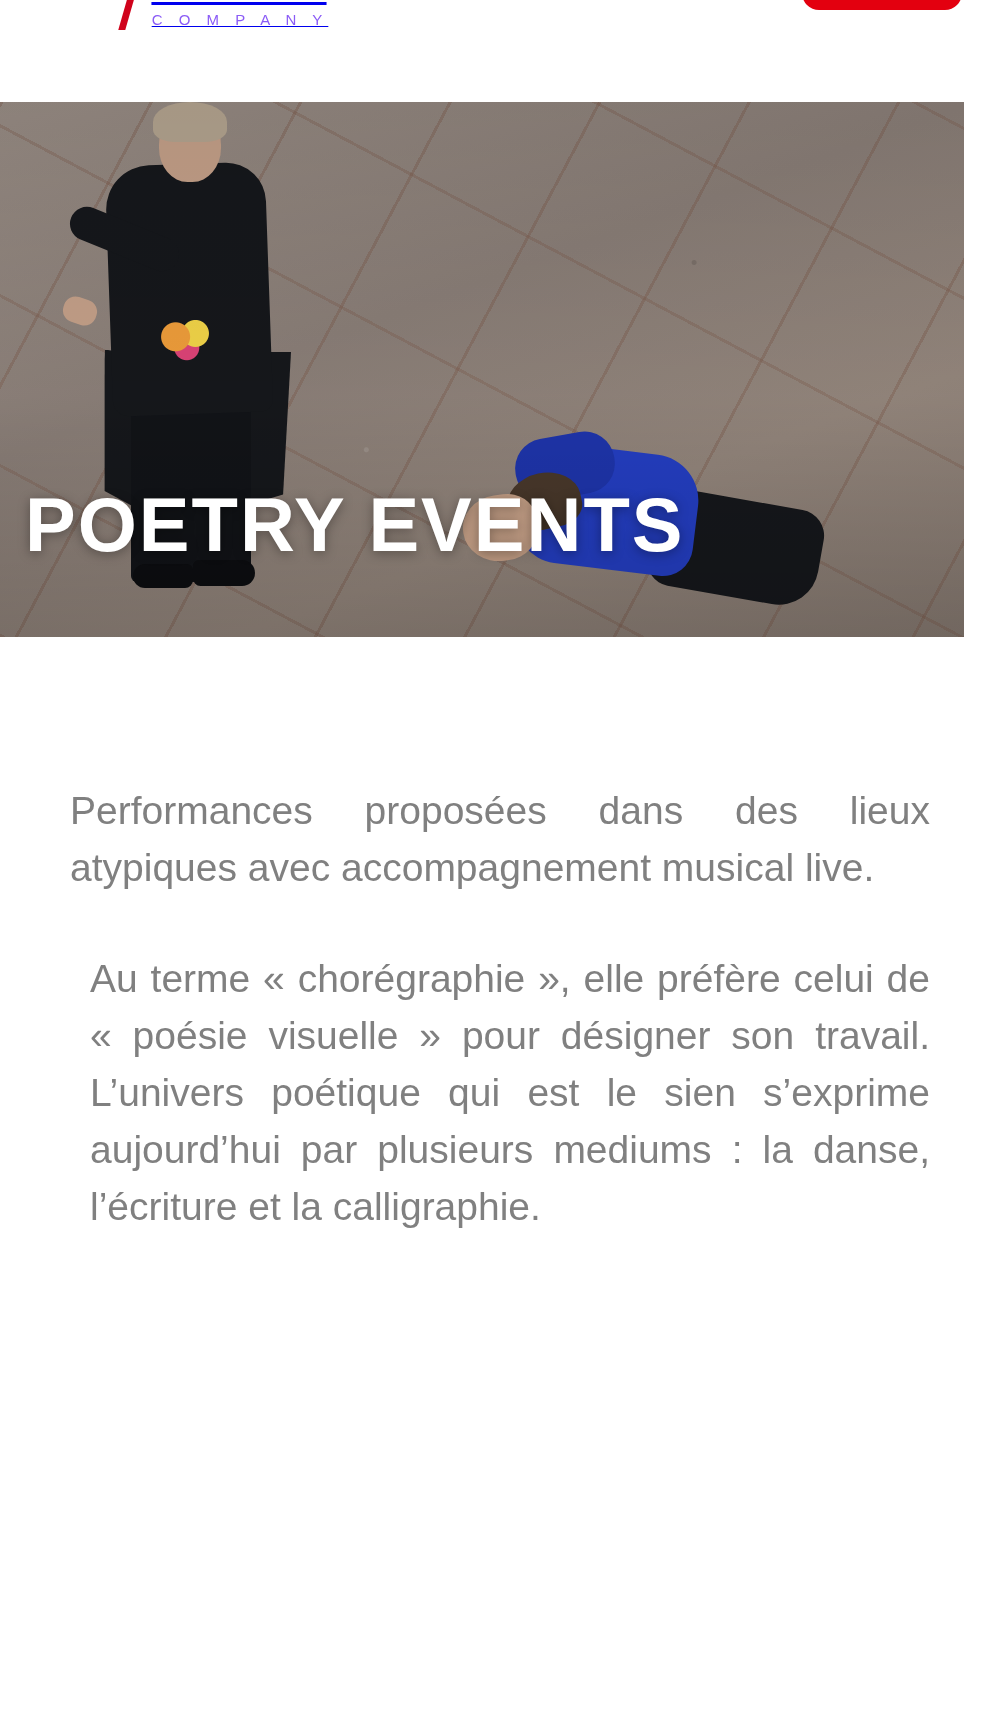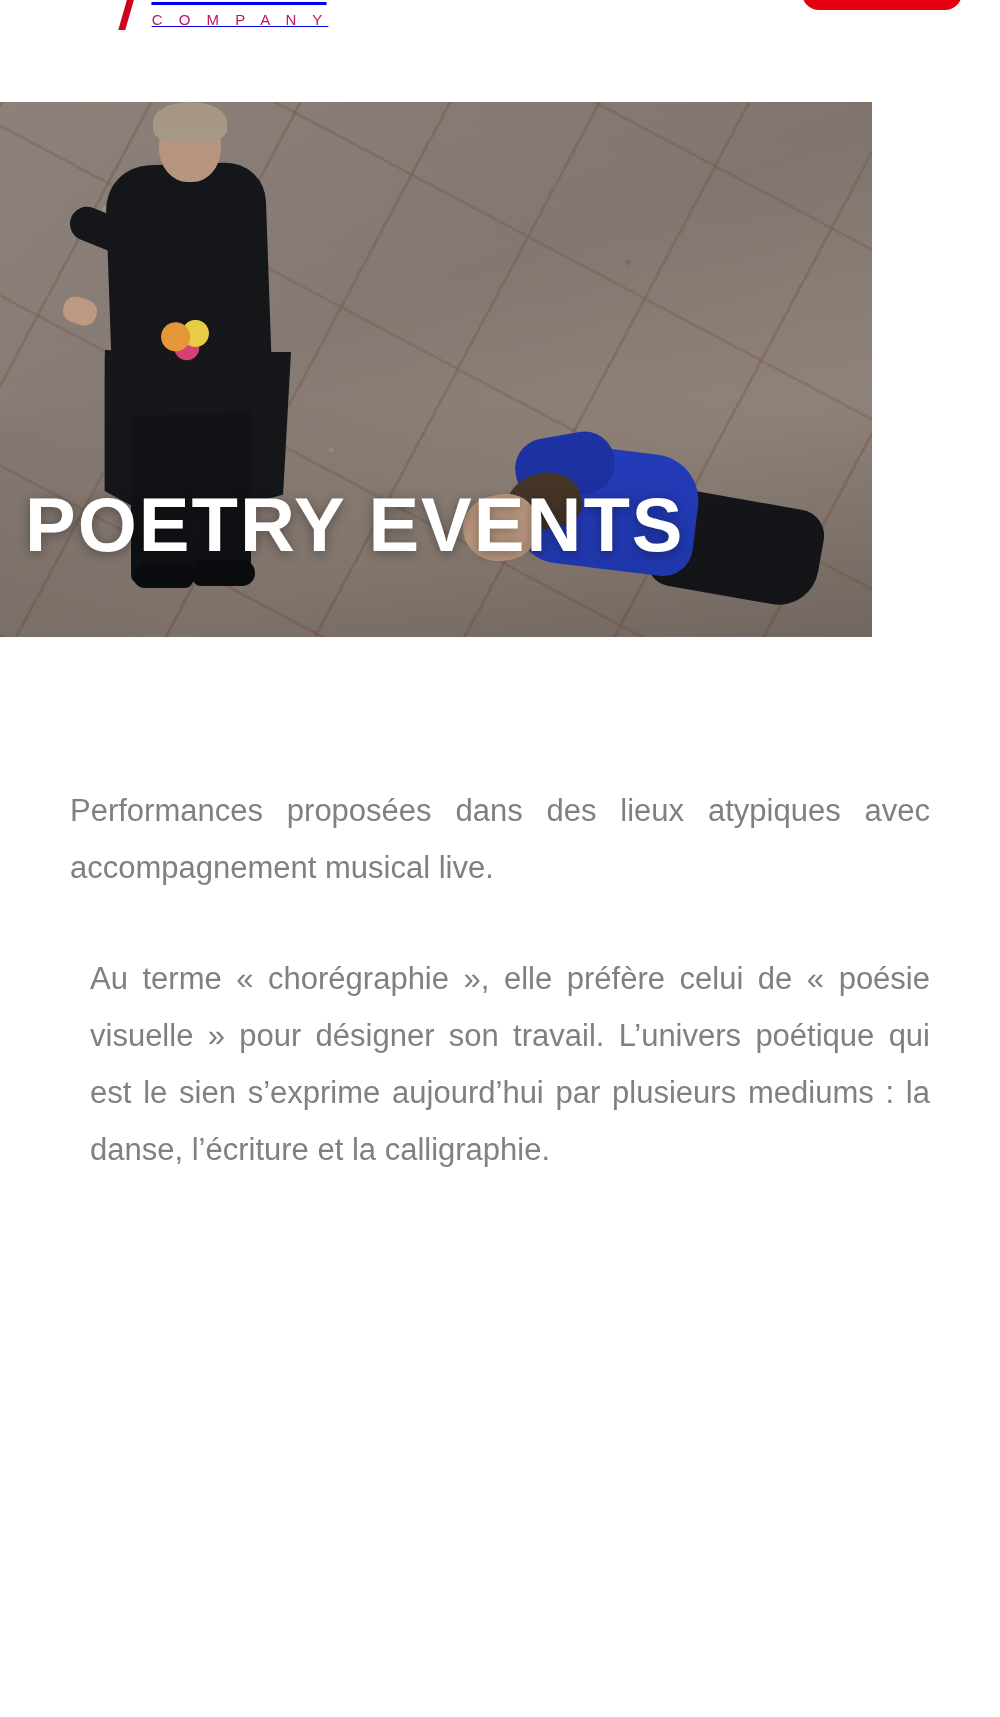--- a/index.html
+++ b/index.html
@@ -36,21 +36,21 @@
     letter-spacing: 1px;
     color: #1b1b1b;
     line-height: 36px;
     margin: 0;
     padding-left: 8px;
   }
   .logo-sub {
     font-family: "Liberation Sans", sans-serif;
     font-size: 15px;
     letter-spacing: 6px;
-    color: #be185d;
+    color: #8b5cf6;
     line-height: 20px;
     margin: 4px 0 0 0;
     padding-left: 10px;
   }
   .logo-slash {
     position: absolute;
     left: 6px;
     top: 6px;
     width: 7px;
     height: 54px;
@@ -69,21 +69,21 @@
     color: #ffffff;
     font-size: 14px;
     font-family: "Liberation Sans", sans-serif;
     letter-spacing: 1px;
     cursor: pointer;
   }
 
   
   .hero {
     position: relative;
-    width: 872px;
+    width: 964px;
     height: 535px;
     overflow: hidden;
     background: #0369a1;
     text-align: center;
   }
   .hero-photo {
     position: absolute;
     inset: 0;
     background:
       
@@ -289,21 +289,21 @@
     text-shadow: 0 2px 12px rgba(0,0,0,0.35);
   }
 
   
   .content {
     padding: 145px 70px 0 70px;
   }
   .content p {
     margin: 0 0 54px 0;
     font-family: "Liberation Sans", sans-serif;
-    font-size: 31px;
+    font-size: 39px;
     line-height: 57px;
     color: #808080;
     text-align: justify;
   }
   .content p:last-child {
     margin-bottom: 0;
     margin-left: 20px;
   }
 </style>
 </head>

